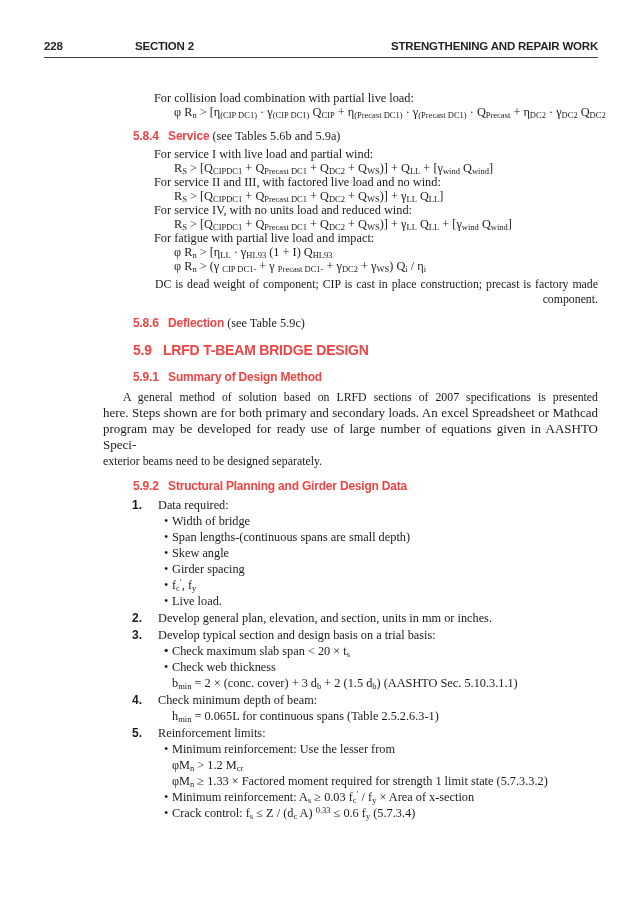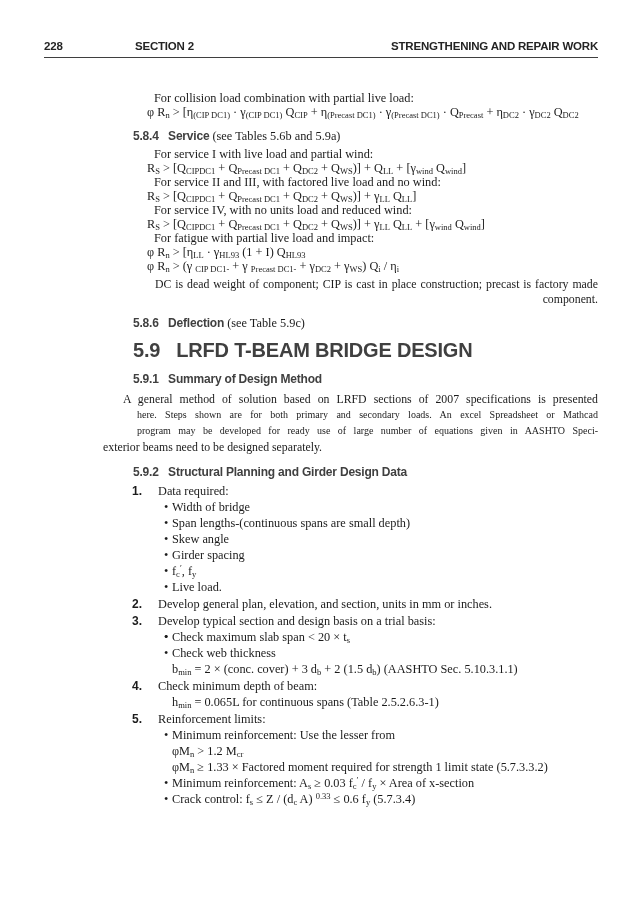--- a/index.html
+++ b/index.html
@@ -30,36 +30,36 @@
     font-size:12.3px;
     padding-top:33px;
   }
   .line { position:relative; line-height:15px; }
   sub, sup { font-size:8.5px; line-height:0; }
   sub { vertical-align:-2px; }
   sup { vertical-align:4.5px; }
   .line .b {
     font-family:"Liberation Sans", sans-serif;
     font-weight:bold; font-size:12px; letter-spacing:-0.2px;
-    color:#404040;
+    color:#ef4444;
   }
 
   .pf  { margin-left:51px; line-height:14px; }
-  .f   { margin-left:44px; line-height:14px; white-space:nowrap; }
+  .f   { margin-left:71px; line-height:14px; white-space:nowrap; }
   .fc  { margin-left:53px; line-height:14px; white-space:nowrap; }
 
   .h2, .h2b { margin:10px 0 3px 30px; line-height:15px; }
   .h1  { margin:11px 0 3px 30px; line-height:17px; }
-  .h1 .b { font-size:20px; }
+  .h1 .b { font-size:14px; }
 
   .pjA { margin-top:4px; text-indent:52px; text-align:justify; text-align-last:justify;
          line-height:15px; font-size:11.8px; }
   .pjB { margin-top:4px; text-indent:20px; text-align:justify; text-align-last:justify;
          line-height:16px; font-size:11.8px; }
-  .pj  { text-align:justify; text-align-last:justify; line-height:16px; font-size:10px;margin-left:34px; }
+  .pj  { text-align:justify; text-align-last:justify; line-height:16px; font-size:13px; }
   .pl  { line-height:14px; font-size:11.8px;text-align:right; }
   .plp { line-height:16px; font-size:11.8px; }
 
   .li  { padding-left:55px; line-height:16px; margin-top:1px; }
   .li .num {
     position:absolute; left:29px;
     font-family:"Liberation Sans", sans-serif; font-weight:bold; font-size:12px;
   }
   .bu  { padding-left:69px; line-height:16px; }
   .bu .blt { position:absolute; left:61px; }

